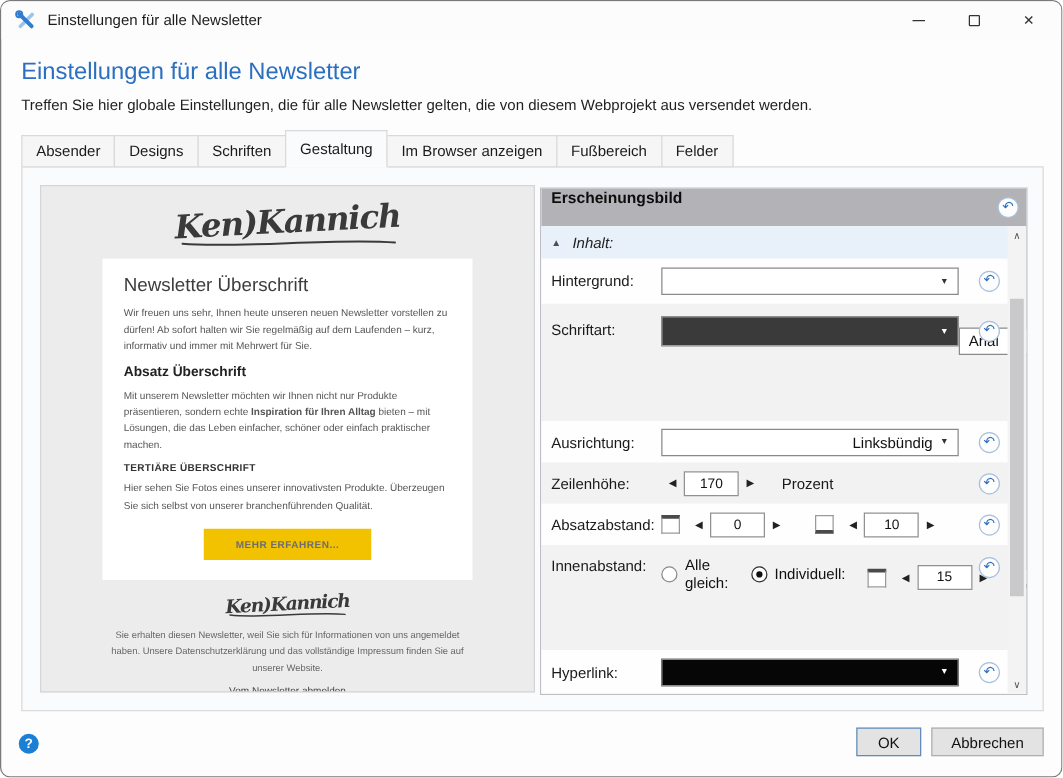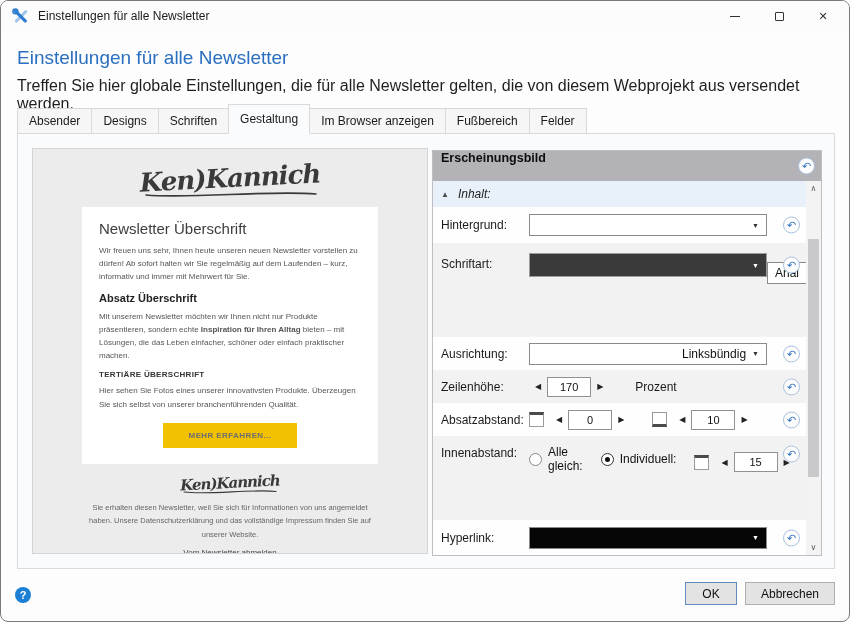--- a/index.html
+++ b/index.html
@@ -11,21 +11,21 @@
   .titlebar-icon { width:19px; height:19px; margin:0 8px 0 10px; flex:none; }
   .titlebar-title { font-size:12px; color:#1b1b1b; }
   .win-controls { position:absolute; right:4px; top:0; height:30px; display:flex; }
   .win-btn { width:44px; height:30px; display:flex; align-items:center; justify-content:center; color:#333; cursor:default; }
   .glyph-min { width:10px; height:1px; background:#333; }
   .glyph-max { width:9px; height:9px; border:1px solid #333; border-radius:1px; }
   .glyph-close { font-size:11px; color:#333; }
 
   
   .page-title { position:absolute; left:16px; top:46px; font-size:19px; font-weight:400; color:#2a6fc0; }
-  .page-subtitle { position:absolute; left:16px; top:76px; font-size:16px; color:#1f1f1f; }
+  .page-subtitle { position:absolute; left:16px; top:76px; font-size:12px; color:#1f1f1f; }
 
   
   .tabs { position:absolute; left:16px; top:106px; height:27px; display:flex; align-items:flex-end; z-index:3; }
   .tab { height:26px; line-height:24px; padding:0 11px; font-size:12px; color:#1a1a1a; background:#f6f6f7; border:1px solid #d9d9d9; margin-right:-1px; }
   .tab.active { height:30px; line-height:28px; background:#fafbfc; border-bottom:1px solid #fafbfc; position:relative; z-index:4; }
 
   
   .content-panel { position:absolute; left:16px; top:132px; width:818px; height:436px; background:#fafbfc; border:1px solid #d8dadc; }
 
   
@@ -73,21 +73,21 @@
   .stepper { display:flex; align-items:center; }
   .step-arr { font-size:8px; color:#222; padding:0 6px; cursor:pointer; }
   .num-input { width:44px; height:20px; border:1px solid #919191; text-align:center; font-size:11px; color:#111; font-family:"Liberation Sans",sans-serif; background:#fff; }
   .bicon { width:15px; height:15px; background:#fff; border:1px solid #9a9a9a; margin-right:6px; flex:none; }
   .bicon.top { border-top:3px solid #4a4a4a; }
   .bicon.bottom { border-bottom:3px solid #4a4a4a; }
   .bicon.left { border-left:3px solid #4a4a4a; }
   .bicon.right { border-right:3px solid #4a4a4a; }
   .grp { display:flex; align-items:center; }
   .grp.second { margin-left:22px; }
-  .unit { font-size:12px; color:#1a1a1a; margin-left:26px; }
+  .unit { font-size:12px; color:#1a1a1a; margin-left:16px; }
   .radio-row { display:flex; align-items:center; }
   .radio { width:13px; height:13px; border:1px solid #8a8a8a; border-radius:50%; background:#fff; margin-right:6px; position:relative; flex:none; cursor:pointer; }
   .radio.sel { border-color:#333; }
   .radio.sel::after { content:""; position:absolute; left:3px; top:3px; width:5px; height:5px; border-radius:50%; background:#111; }
   .radio-lbl { font-size:12px; color:#111; margin-right:18px; }
   .pad-steppers { margin-top:7px; }
 
   
   .vscroll { position:absolute; top:30px; right:0; width:15px; bottom:0; background:#f3f3f4; z-index:5; }
   .vs-arrow { position:absolute; left:0; width:100%; text-align:center; font-size:8px; color:#555; cursor:pointer; }

